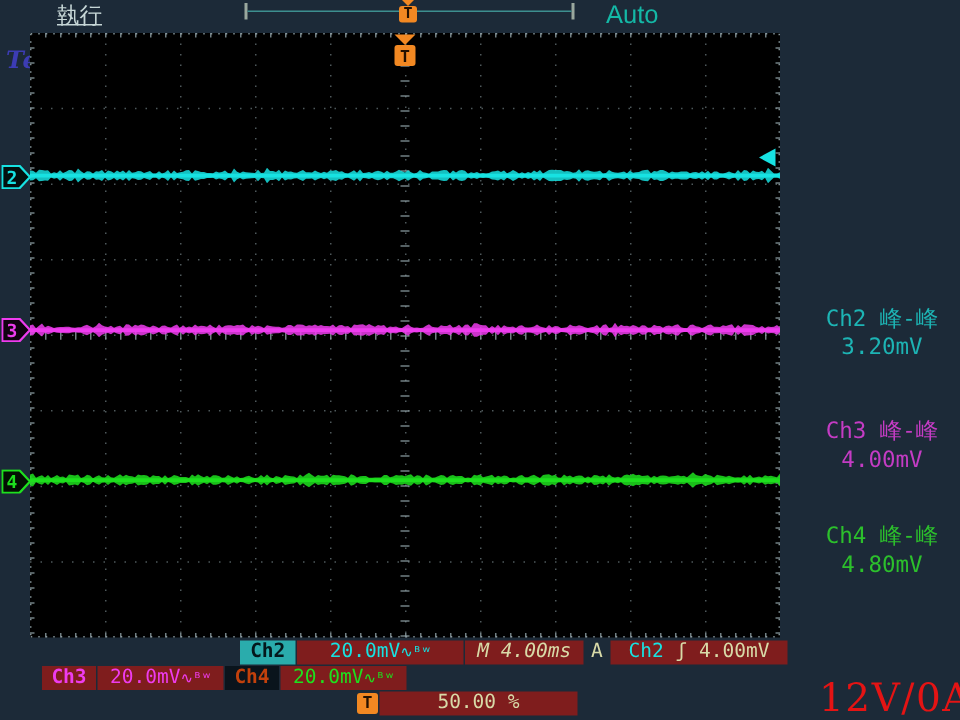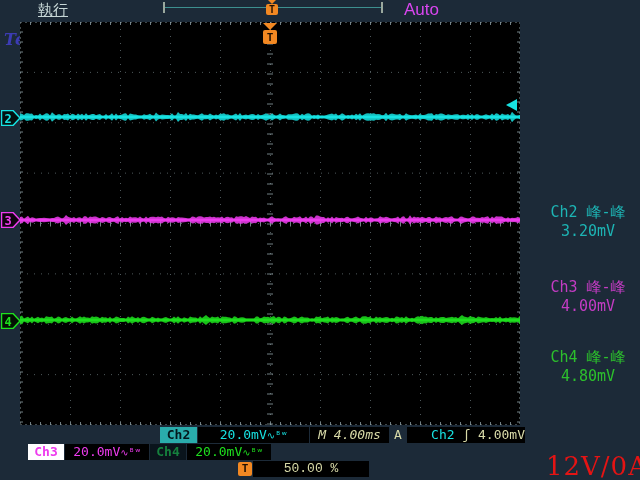--- a/index.html
+++ b/index.html
@@ -6,37 +6,37 @@
   body{
     width:640px;height:480px;position:relative;overflow:hidden;
     background:#1c2a38;
     font-family:"Liberation Sans", sans-serif;
     -webkit-font-smoothing:none;
   }
   .abs{position:absolute;}
   
   .tek-logo{left:4px;top:2px;font:italic bold 16px "DejaVu Serif",serif;color:#3c3cb4;letter-spacing:1px;margin-top:28px;}
   .run-status{left:38px;top:1px;font:15px "Liberation Sans",sans-serif;color:#c6d6d6;text-decoration:underline;}
-  .acq-mode{left:404px;top:0px;font:17px "Liberation Sans",sans-serif;color:#d946ef;}
+  .acq-mode{left:404px;top:0px;font:17px "Liberation Sans",sans-serif;color:#14b8a6;}
   .record-view{left:163px;top:2px;width:216px;height:11px;border-left:2px solid #9aa89e;border-right:2px solid #9aa89e;}
   .record-line{left:0;right:0;top:5px;height:1px;background:#3d8f8f;position:absolute;}
   .rv-marker{left:265px;top:0px;width:14px;height:16px;}
   .rv-tri{position:absolute;left:3px;top:0;width:0;height:0;border-left:4px solid transparent;border-right:4px solid transparent;border-top:4px solid #f28822;}
   .rv-badge{position:absolute;left:1px;top:4px;width:12px;height:11px;background:#f28822;border-radius:2px;color:#231000;font:bold 10px/11px "DejaVu Sans Mono",monospace;text-align:center;}
   
   .graticule{left:20px;top:22px;width:500px;height:403px;background:#000;overflow:visible;}
   
   .ch-badge{width:20px;height:16px;}
   .ch-badge svg{display:block;}
   
   .meas{width:122px;left:527px;text-align:center;font:15px/19px "DejaVu Sans Mono",monospace;}
   .meas .t{display:block;}
   
   .box{position:absolute;height:16px;font:13px/16px "DejaVu Sans Mono",monospace;text-align:center;white-space:nowrap;}
-  .dark{background:#000000;}
+  .dark{background:#7f1d1d;}
   .suffix{font-size:10px;}
   .t-badge{left:238px;top:462px;width:14px;height:14px;background:#f28822;border-radius:2px;color:#231000;font:bold 11px/14px "DejaVu Sans Mono",monospace;text-align:center;}
   .overlay-red{left:546px;top:451px;font:26px "DejaVu Serif",serif;color:#e41414;letter-spacing:1px;}
 </style>
 </head>
 <body>
 
 <div>
 
   <span class="abs tek-logo">Tek</span>
@@ -391,33 +391,33 @@
     <span class="t">Ch4 峰-峰</span>
     <span class="t">4.80mV</span>
   </div>
 
   <div class="box" style="left:160px;top:427px;width:37px;background:#2aacac;color:#04181c;font-weight:bold;">Ch2</div>
   <div class="box dark" style="left:198px;top:427px;width:111px;color:#17e2e2;">
     <span>20.0mV</span><span class="suffix">∿ᴮʷ</span>
   </div>
   <div class="box dark" style="left:310px;top:427px;width:79px;color:#d8daa8;font-style:italic;">M 4.00ms</div>
   <div class="box" style="left:391px;top:427px;width:14px;color:#d8daa8;">A</div>
-  <div class="box dark" style="left:407px;top:427px;width:118px;text-align:right;">
+  <div class="box dark" style="left:407px;top:427px;width:118px;">
     <span style="color:#17e2e2;">Ch2</span>
     <span style="color:#d8daa8;">ʃ</span>
     <span style="color:#d8daa8;">4.00mV</span>
   </div>
 
-  <div class="box" style="left:28px;top:444px;width:36px;background:#ffffff;color:#ee3cee;font-weight:bold;">Ch3</div>
+  <div class="box" style="left:28px;top:444px;width:36px;background:#7f1d1d;color:#ee3cee;font-weight:bold;">Ch3</div>
   <div class="box dark" style="left:65px;top:444px;width:84px;color:#ee3cee;">
     <span>20.0mV</span><span class="suffix">∿ᴮʷ</span>
   </div>
-  <div class="box" style="left:150px;top:444px;width:36px;background:#0a141c;color:#15803d;font-weight:bold;">Ch4</div>
+  <div class="box" style="left:150px;top:444px;width:36px;background:#0a141c;color:#c2410c;font-weight:bold;">Ch4</div>
   <div class="box dark" style="left:187px;top:444px;width:84px;color:#1ee01e;">
     <span>20.0mV</span><span class="suffix">∿ᴮʷ</span>
   </div>
 
   <div class="abs t-badge">T</div>
-  <div class="box dark" style="left:253px;top:461px;width:116px;color:#d8daa8;font-family:Liberation Mono, monospace;">50.00 %</div>
+  <div class="box dark" style="left:253px;top:461px;width:132px;color:#d8daa8;">50.00 %</div>
 
   <div class="abs overlay-red">12V/0A</div>
 
 </div>
 
 </body></html>

